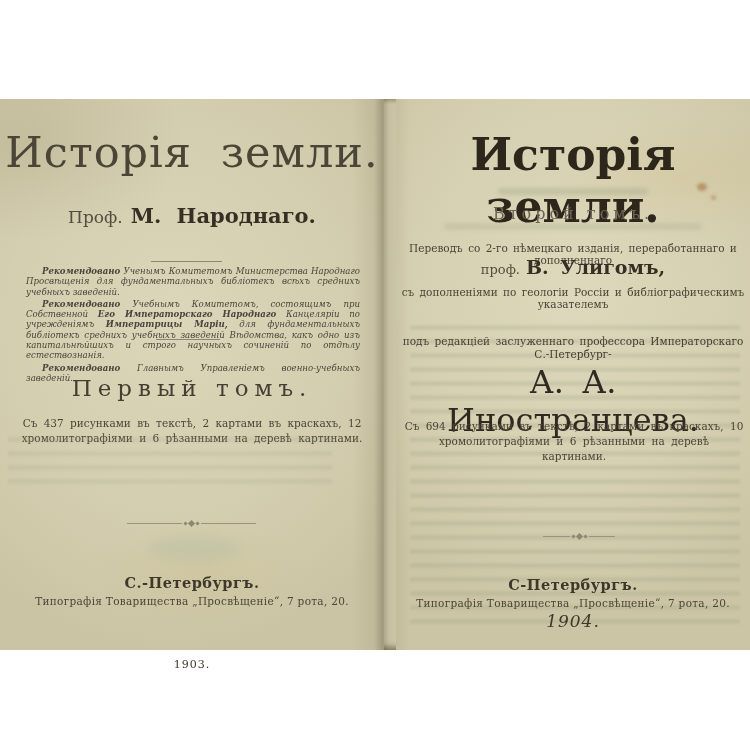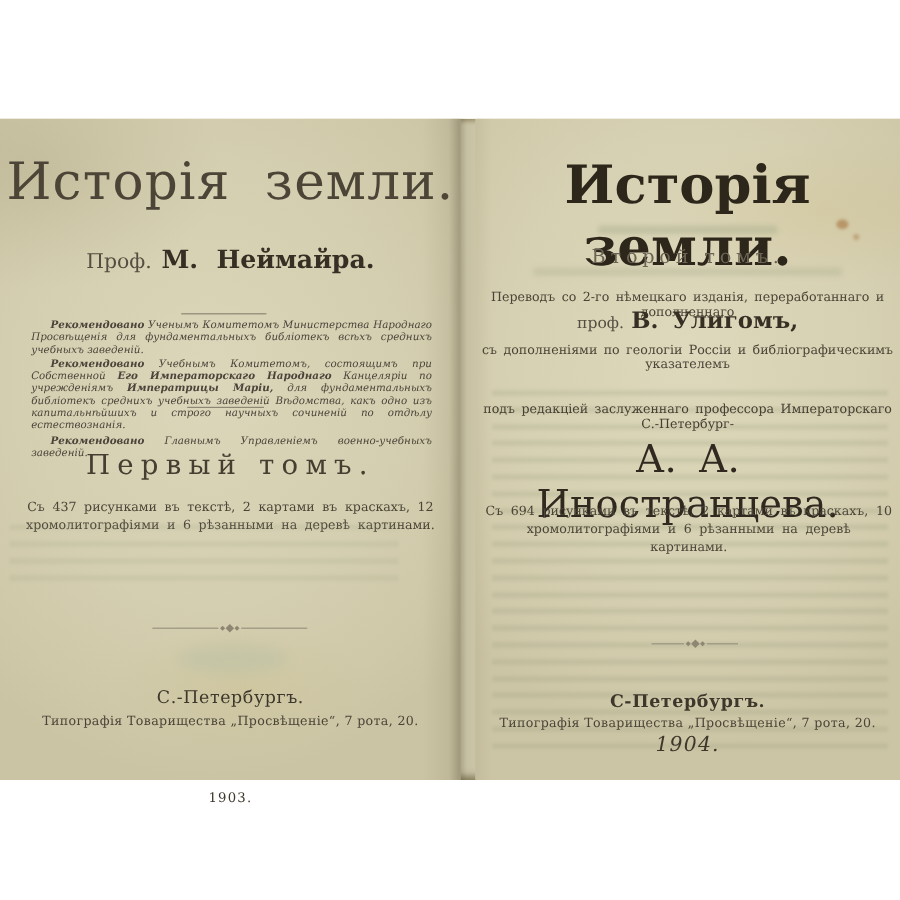--- a/index.html
+++ b/index.html
@@ -33,21 +33,21 @@
   .rec-block b{font-weight:bold;}
   .rule2{top:240px;left:156px;width:64px;}
   .lp-volume{top:276px;font-size:23px;letter-spacing:6px;color:#453e31;}
   .lp-illust{top:317px;left:18px;width:348px;font-size:10.5px;line-height:15px;color:#4b4437;word-spacing:3px;}
   .ornament{position:absolute;display:flex;align-items:center;justify-content:center;gap:2px;height:7px;}
   .orn-line{flex:1;height:1px;background:#9a937f;}
   .orn-dia{width:3px;height:3px;background:#8d8672;transform:rotate(45deg);}
   .orn-dia.big{width:5px;height:5px;}
   .lp-orn{top:421px;left:127px;width:129px;}
   .rp-orn{top:434px;left:147px;width:72px;}
-  .lp-city{top:475px;font-size:14.5px;font-weight:normal;letter-spacing:.5px;color:#3e372b;}
+  .lp-city{top:475px;font-size:14.5px;font-weight:bold;letter-spacing:.5px;color:#3e372b;}
   .lp-printer{top:496px;font-size:10.5px;color:#4b4437;letter-spacing:.3px;}
   .lp-year{top:511px;font-size:11px;letter-spacing:1px;color:#3e372b;margin-top:48px;}
   
   .rp-title{top:30px;font-size:44px;line-height:52px;font-weight:bold;color:#2d261b;word-spacing:10px;}
   .rp-volume{top:105px;font-size:16px;letter-spacing:4px;color:#6b6454;}
   .rp-transnote{top:143px;font-size:10.5px;color:#4a4336;word-spacing:2px;}
   .rp-translator{top:157px;color:#554e40;}
   .t-prefix{font-size:13px;}
   .t-name{font-size:19px;font-weight:bold;color:#362f24;word-spacing:5px;margin-left:6px;}
   .rp-addnote{top:187px;font-size:10.5px;color:#4a4336;word-spacing:2px;}
@@ -74,21 +74,21 @@
   .s2{left:711px;top:96px;width:5px;height:5px;background:rgba(160,108,52,.4);}
 </style>
 </head>
 <body>
 
 <div class="screen">
   <div class="photo">
 
     <div class="page left">
       <div class="abs lp-title">Исторія земли.</div>
-      <div class="abs lp-author"><span class="a-prefix">Проф.</span><span class="a-name">М. Неймайра.</span></div>
+      <div class="abs lp-author"><span class="a-prefix">Проф.</span><span class="a-name">М. Народнаго.</span></div>
       <div class="rule rule1"></div>
       <div class="rec-block">
         <p><b>Рекомендовано</b> <span>Ученымъ Комитетомъ Министерства Народнаго Просвѣщенія для фундаментальныхъ библіотекъ всѣхъ среднихъ учебныхъ заведеній.</span></p>
         <p><b>Рекомендовано</b> <span>Учебнымъ Комитетомъ, состоящимъ при Собственной </span><b>Его Императорскаго Народнаго</b><span> Канцеляріи по учрежденіямъ </span><b>Императрицы Маріи,</b><span> для фундаментальныхъ библіотекъ среднихъ учебныхъ заведеній Вѣдомства, какъ одно изъ капитальнѣйшихъ и строго научныхъ сочиненій по отдѣлу естествознанія.</span></p>
         <p><b>Рекомендовано</b> <span>Главнымъ Управленіемъ военно-учебныхъ заведеній.</span></p>
       </div>
       <div class="rule rule2"></div>
       <div class="abs lp-volume">Первый томъ.</div>
       <div class="abs lp-illust">Съ 437 рисунками въ текстѣ, 2 картами въ краскахъ, 12 хромолитографіями и 6 рѣзанными на деревѣ картинами.</div>
       <div class="ornament lp-orn">

